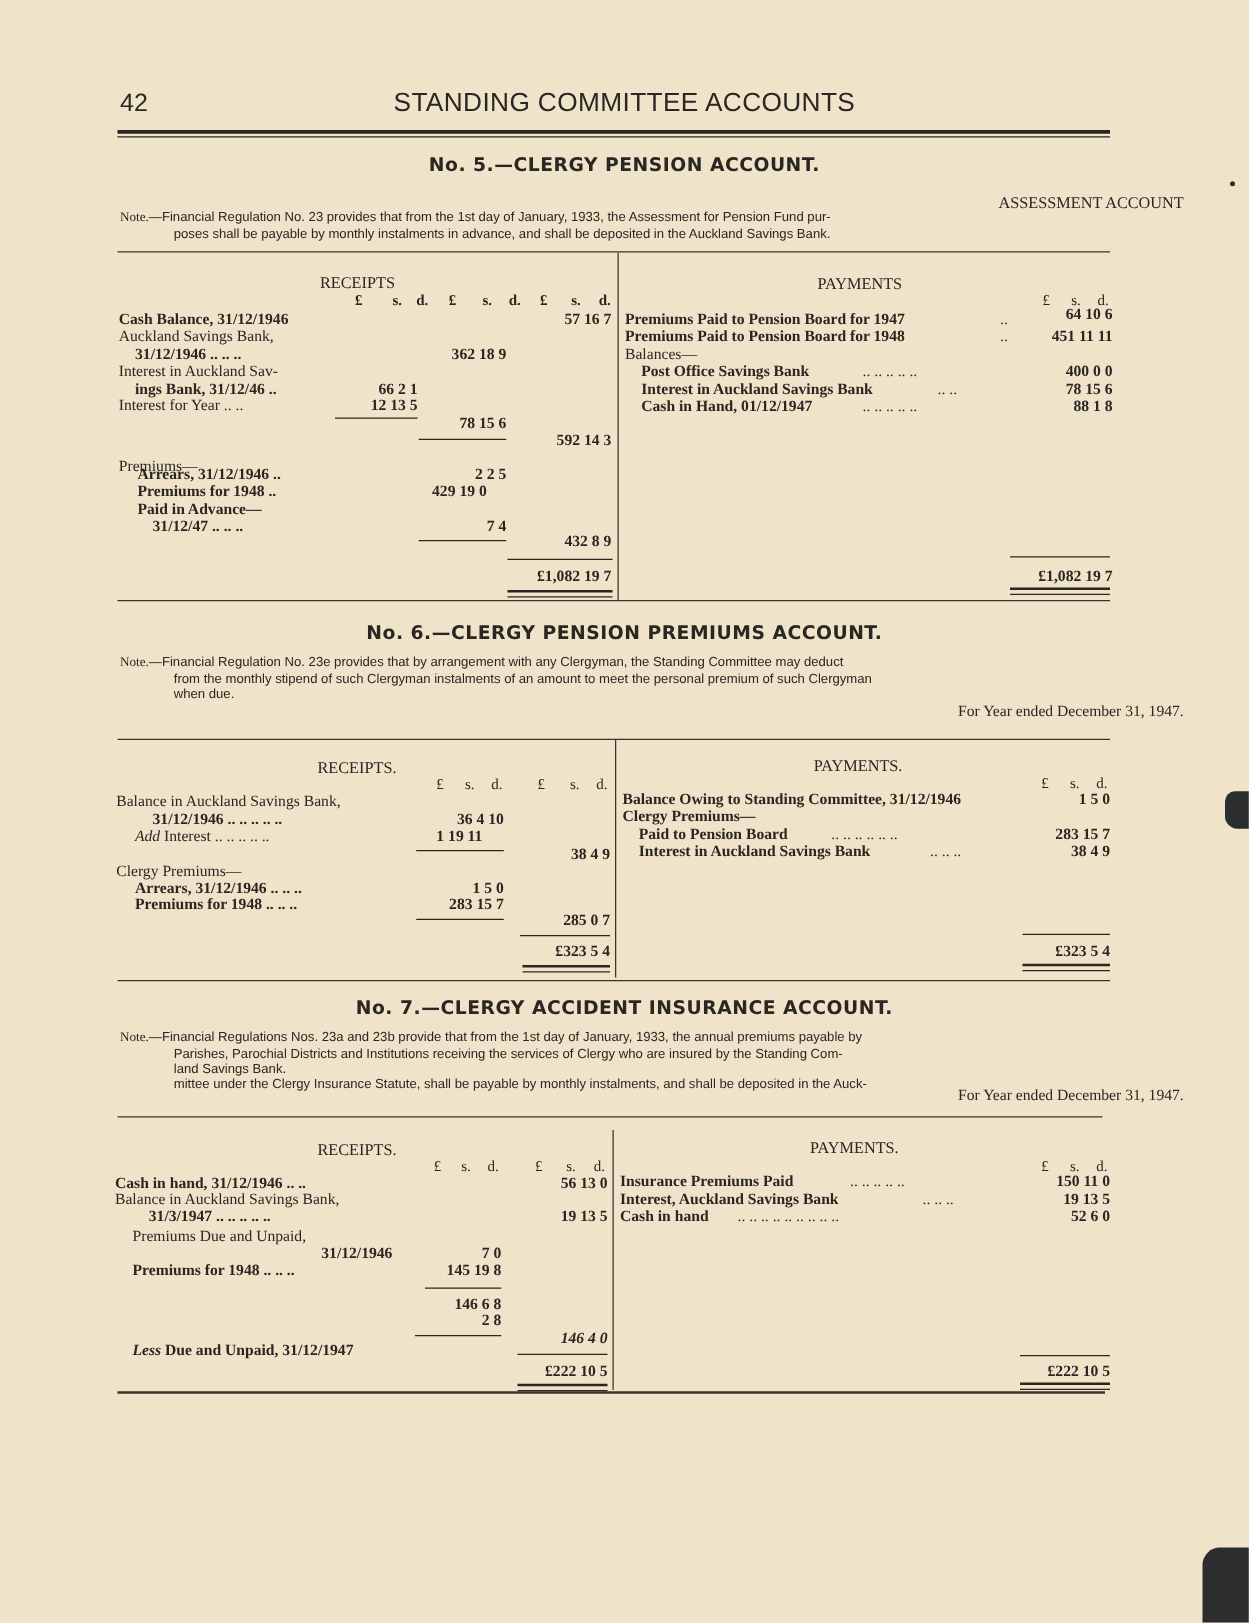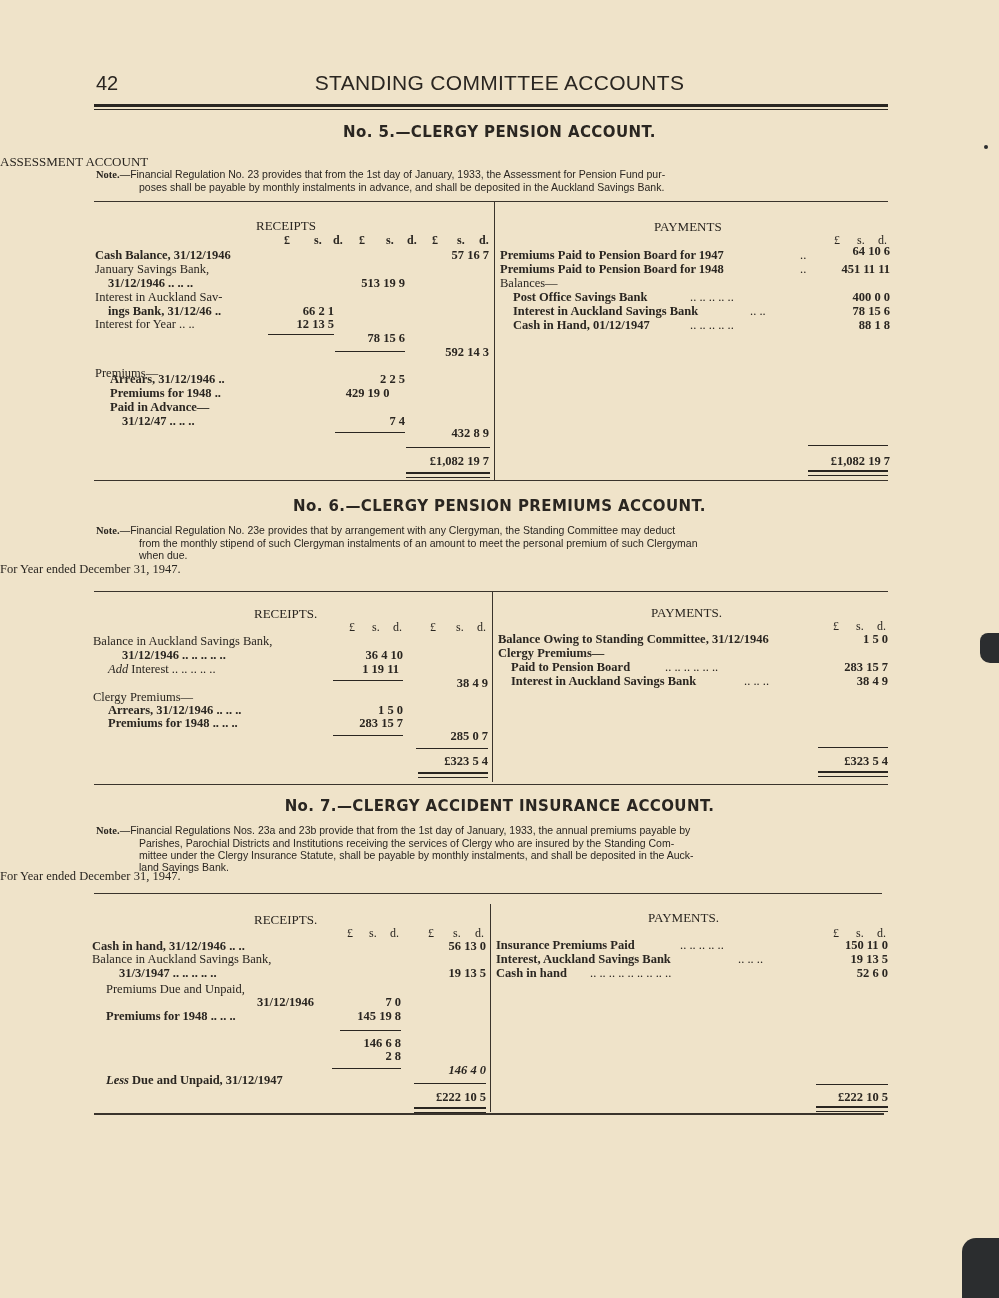--- a/index.html
+++ b/index.html
@@ -9,23 +9,23 @@
     font-family: "Liberation Serif", "DejaVu Serif", serif;
     color: #2a2621;
   }
   .page { position: absolute; left: 0; top: 0; width: 999px; height: 1298px; }
   .abs { position: absolute; }
   .hdr-num { left: 96px; top: 72px; font-family: "Liberation Sans", sans-serif; font-size: 20px; }
   .hdr-title { left: 0; width: 999px; top: 71px; text-align: center; font-family: "Liberation Sans", sans-serif; font-size: 21px; letter-spacing: 0.3px; }
   .hdr-rule1 { left: 94px; width: 794px; top: 104px; height: 3px; background: #2a2621; }
   .hdr-rule2 { left: 94px; width: 794px; top: 109px; height: 1px; background: #2a2621; }
   .acct-title { left: 0; width: 999px; text-align: center; font-family: "DejaVu Sans", sans-serif; font-weight: bold; font-size: 15px; letter-spacing: 0.4px; }
-  .subtitle { left: 0; width: 947px; text-align: left; font-size: 13px; }
+  .subtitle { left: 0; width: 947px; text-align: right; font-size: 13px; }
   .note { left: 96px; width: 792px; font-family: "Liberation Sans", sans-serif; font-size: 10.5px; line-height: 12px; text-align: justify; }
-  .note .lbl { font-weight: bold; font-family: "Liberation Serif", serif; }
+  .note .lbl { font-weight: normal; font-family: "Liberation Serif", serif; }
   .note .indent { padding-left: 43px; display: block; }
   .rule { height: 1px; background: #3a342c; }
   .vrule { width: 1px; background: #3a342c; }
   .t { font-size: 12.5px; white-space: nowrap; line-height: 14px; }
   .b { font-weight: bold; }
   .col-h { font-size: 12px; white-space: nowrap; }
   .sect-h { font-size: 13px; }
   .num { text-align: right; font-weight: bold; font-size: 12.5px; white-space: nowrap; line-height: 14px; }
   .sum-line { height: 1px; background: #2a2621; }
   .dbl { height: 3px; border-top: 2px solid #2a2621; border-bottom: 1px solid #2a2621; }
@@ -57,23 +57,23 @@
   <div class="abs col-h b" style="left:359px;top:233px;">£</div>
   <div class="abs col-h b" style="left:386px;top:233px;">s.</div>
   <div class="abs col-h b" style="left:407px;top:233px;">d.</div>
   <div class="abs col-h b" style="left:432px;top:233px;">£</div>
   <div class="abs col-h b" style="left:457px;top:233px;">s.</div>
   <div class="abs col-h b" style="left:479px;top:233px;">d.</div>
 
   <div class="abs t b" style="left:95px;top:248px;">Cash Balance, 31/12/1946</div>
   <div class="abs num" style="left:405px;width:84px;top:248px;">57 16 7</div>
 
-  <div class="abs t" style="left:95px;top:262px;">January Savings Bank,</div>
+  <div class="abs t" style="left:95px;top:262px;">Auckland Savings Bank,</div>
   <div class="abs t b" style="left:108px;top:276px;">31/12/1946  ..  ..  ..</div>
-  <div class="abs num" style="left:330px;width:75px;top:276px;">513 19 9</div>
+  <div class="abs num" style="left:330px;width:75px;top:276px;">362 18 9</div>
 
   <div class="abs t" style="left:95px;top:290px;">Interest in Auckland Sav-</div>
   <div class="abs t b" style="left:108px;top:304px;">ings Bank, 31/12/46 ..</div>
   <div class="abs num" style="left:258px;width:76px;top:304px;">66  2  1</div>
 
   <div class="abs t" style="left:95px;top:317px;">Interest for Year  ..  ..</div>
   <div class="abs num" style="left:258px;width:76px;top:317px;">12 13  5</div>
 
   <div class="abs sum-line" style="left:268px;width:66px;top:334px;"></div>
   <div class="abs num" style="left:330px;width:75px;top:331px;">78 15  6</div>
@@ -141,21 +141,21 @@
   <div class="abs col-h" style="left:372px;top:620px;">s.</div>
   <div class="abs col-h" style="left:393px;top:620px;">d.</div>
   <div class="abs col-h" style="left:430px;top:620px;">£</div>
   <div class="abs col-h" style="left:456px;top:620px;">s.</div>
   <div class="abs col-h" style="left:477px;top:620px;">d.</div>
 
   <div class="abs t" style="left:93px;top:634px;">Balance in Auckland Savings Bank,</div>
   <div class="abs t b" style="left:122px;top:648px;">31/12/1946  ..  ..  ..  ..  ..</div>
   <div class="abs num" style="left:320px;width:83px;top:648px;">36  4 10</div>
   <div class="abs t" style="left:108px;top:662px;"><i>Add</i><span> Interest  ..  ..  ..  ..  ..</span></div>
-  <div class="abs num" style="left:316px;width:83px;top:662px;">1 19 11</div>
+  <div class="abs num" style="left:326px;width:83px;top:662px;text-align:center;">1 19 11</div>
   <div class="abs sum-line" style="left:333px;width:70px;top:680px;"></div>
   <div class="abs num" style="left:405px;width:83px;top:676px;">38  4  9</div>
 
   <div class="abs t" style="left:93px;top:690px;">Clergy Premiums—</div>
   <div class="abs t b" style="left:108px;top:703px;">Arrears, 31/12/1946  ..  ..  ..</div>
   <div class="abs num" style="left:320px;width:83px;top:703px;">1  5  0</div>
   <div class="abs t b" style="left:108px;top:716px;">Premiums for 1948  ..  ..  ..</div>
   <div class="abs num" style="left:320px;width:83px;top:716px;">283 15  7</div>
   <div class="abs sum-line" style="left:333px;width:70px;top:735px;"></div>
   <div class="abs num" style="left:405px;width:83px;top:729px;">285  0  7</div>
@@ -180,22 +180,22 @@
 
   <div class="abs sum-line" style="left:818px;width:70px;top:747px;"></div>
   <div class="abs num" style="left:796px;width:92px;top:754px;">£323  5  4</div>
   <div class="abs dbl" style="left:818px;width:70px;top:771px;"></div>
   <div class="abs rule" style="left:94px;width:794px;top:784px;"></div>
 
   <div class="abs acct-title" style="top:797px;">No. 7.—CLERGY ACCIDENT INSURANCE ACCOUNT.</div>
   <div class="abs note" style="top:824px;">
     <span class="lbl">Note.</span><span>—Financial Regulations Nos. 23a and 23b provide that from the 1st day of January, 1933, the annual premiums payable by</span>
     <span class="indent">Parishes, Parochial Districts and Institutions receiving the services of Clergy who are insured by the Standing Com-</span>
+    <span class="indent">land Savings Bank.</span>
     <span class="indent">mittee under the Clergy Insurance Statute, shall be payable by monthly instalments, and shall be deposited in the Auck-</span>
-    <span class="indent">land Savings Bank.</span>
   </div>
   <div class="abs subtitle" style="top:869px;font-size:12.5px;">For Year ended December 31, 1947.</div>
   <div class="abs rule" style="left:94px;width:788px;top:893px;"></div>
   <div class="abs vrule" style="left:490px;top:904px;height:208px;"></div>
 
   <div class="abs sect-h" style="left:254px;top:912px;">RECEIPTS.</div>
   <div class="abs col-h" style="left:347px;top:926px;">£</div>
   <div class="abs col-h" style="left:369px;top:926px;">s.</div>
   <div class="abs col-h" style="left:390px;top:926px;">d.</div>
   <div class="abs col-h" style="left:428px;top:926px;">£</div>

